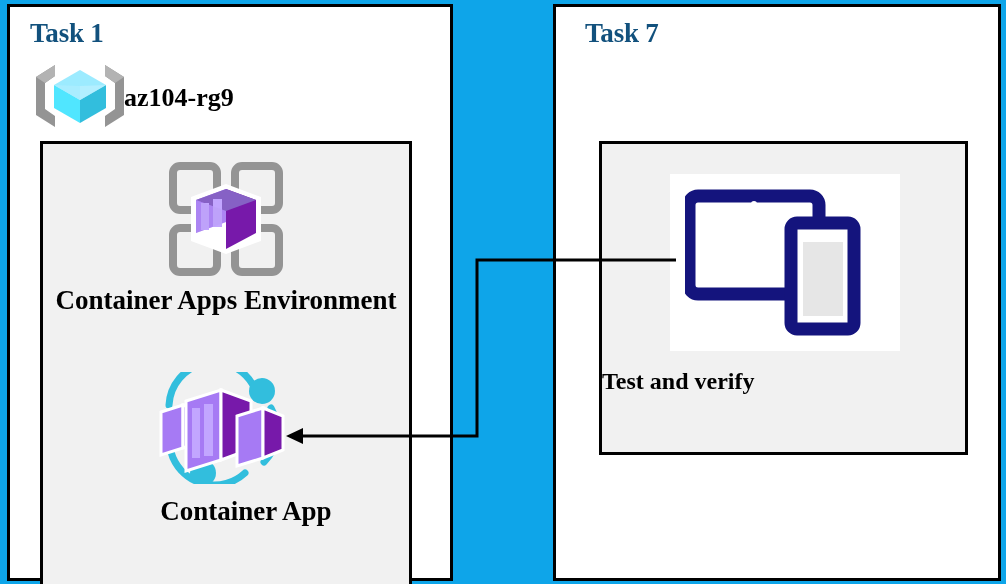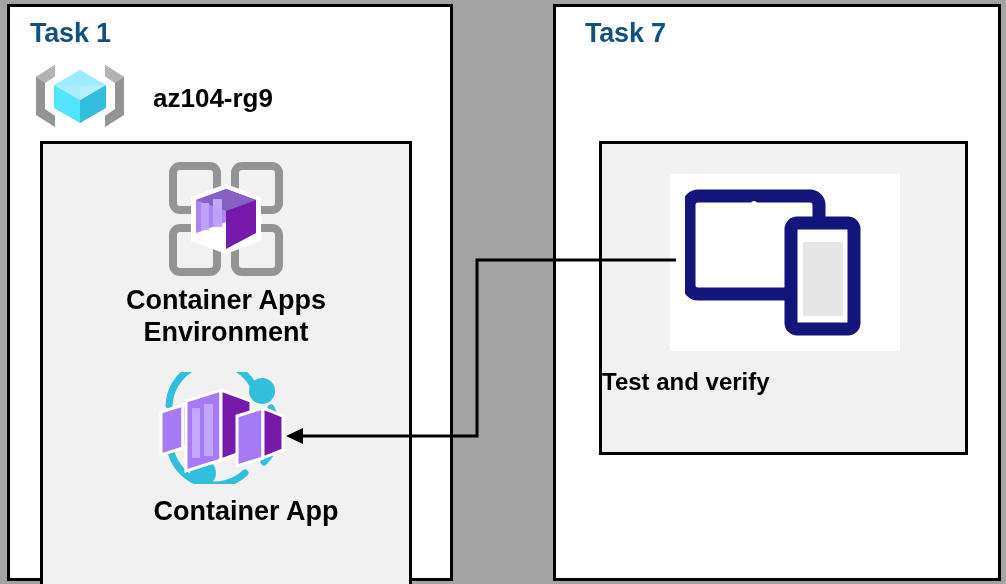--- a/index.html
+++ b/index.html
@@ -7,22 +7,23 @@
     padding: 0;
     background: #ffffff;
   }
   body {
     font-family: "Liberation Sans", sans-serif;
   }
   #canvas {
     position: relative;
     width: 1006px;
     height: 584px;
-    background: #a3a3a3;
+    background: #0ea5e9;
     overflow: hidden;
+    font-family: Liberation Serif, serif;
   }
 
   
   .task-panel {
     position: absolute;
     background: #ffffff;
     border: 3px solid #000000;
     box-sizing: border-box;
   }
   #task1-panel { left: 7px;   top: 4px; width: 446px; height: 577px; }
@@ -39,21 +40,21 @@
   #task1-title { left: 30px;  top: 18px; }
   #task2-title { left: 585px; top: 18px; }
 
   
   #rg-row {
     position: absolute;
     left: 36px;
     top: 60px;
     display: flex;
     align-items: center;
-    gap: 29px;
+    gap: 0;
   }
   #rg-label {
     font-size: 26px;
     font-weight: bold;
     color: #000000;
     white-space: nowrap;
   }
 
   
   .inner-box {

